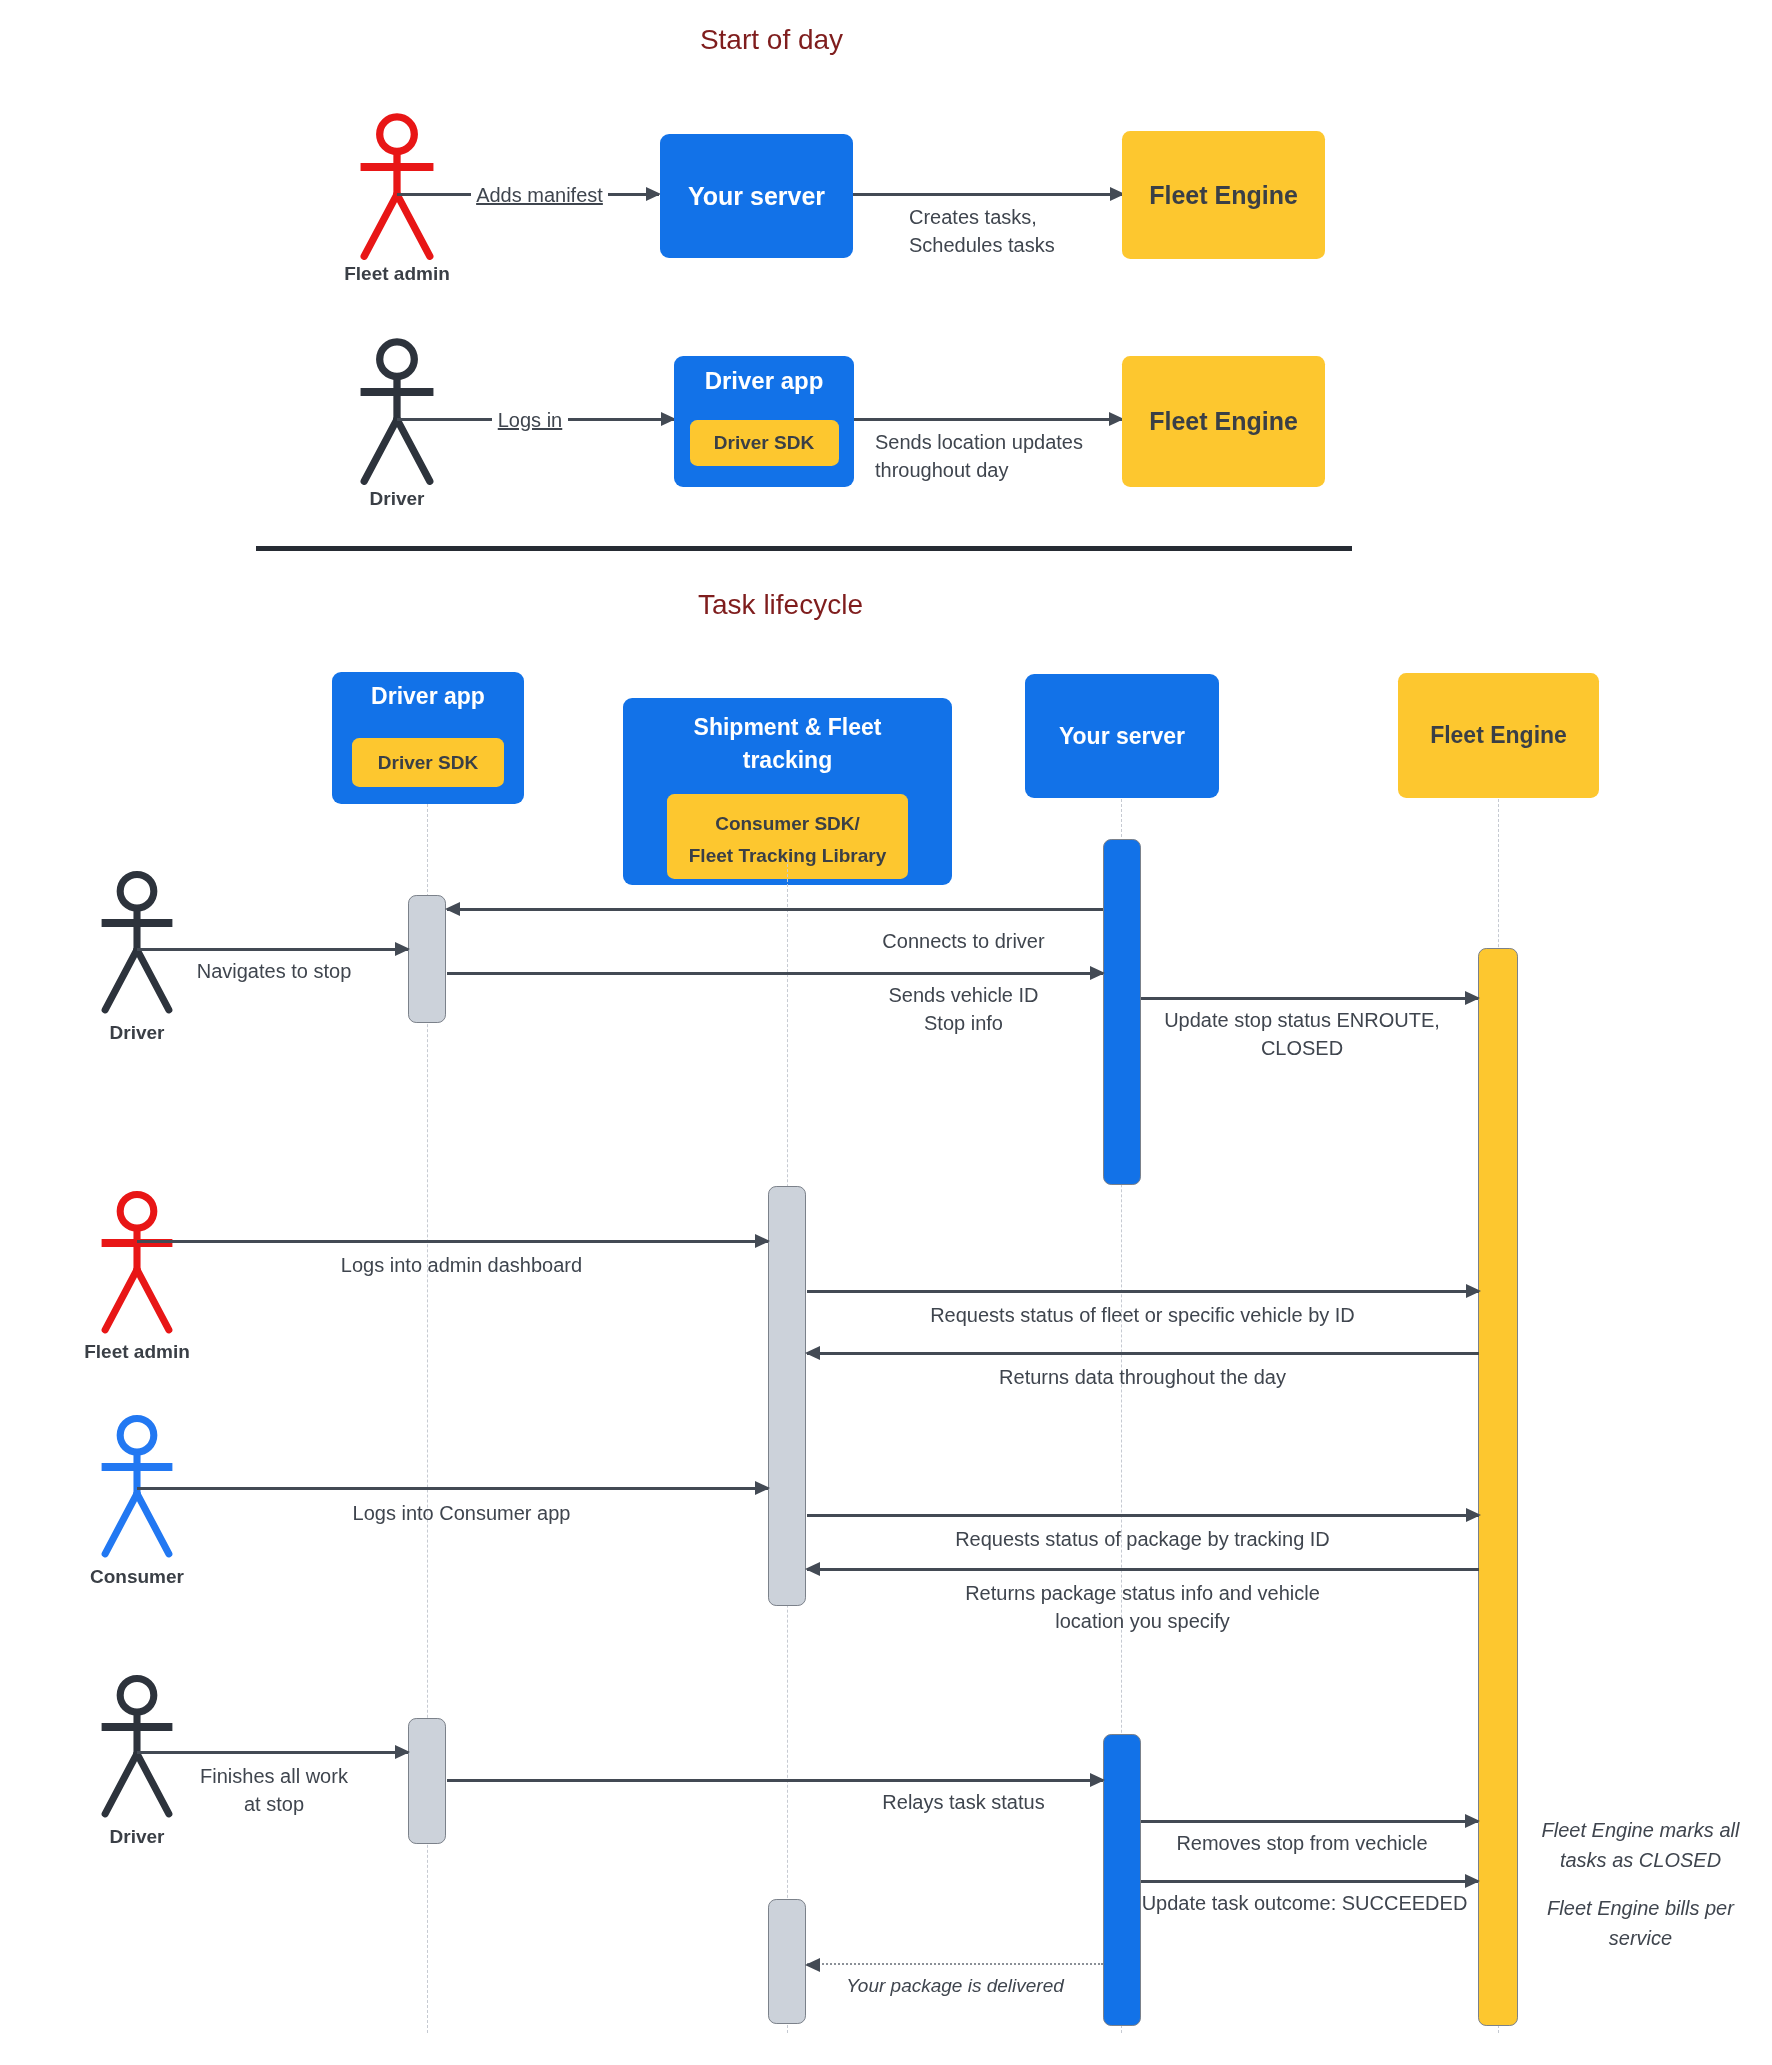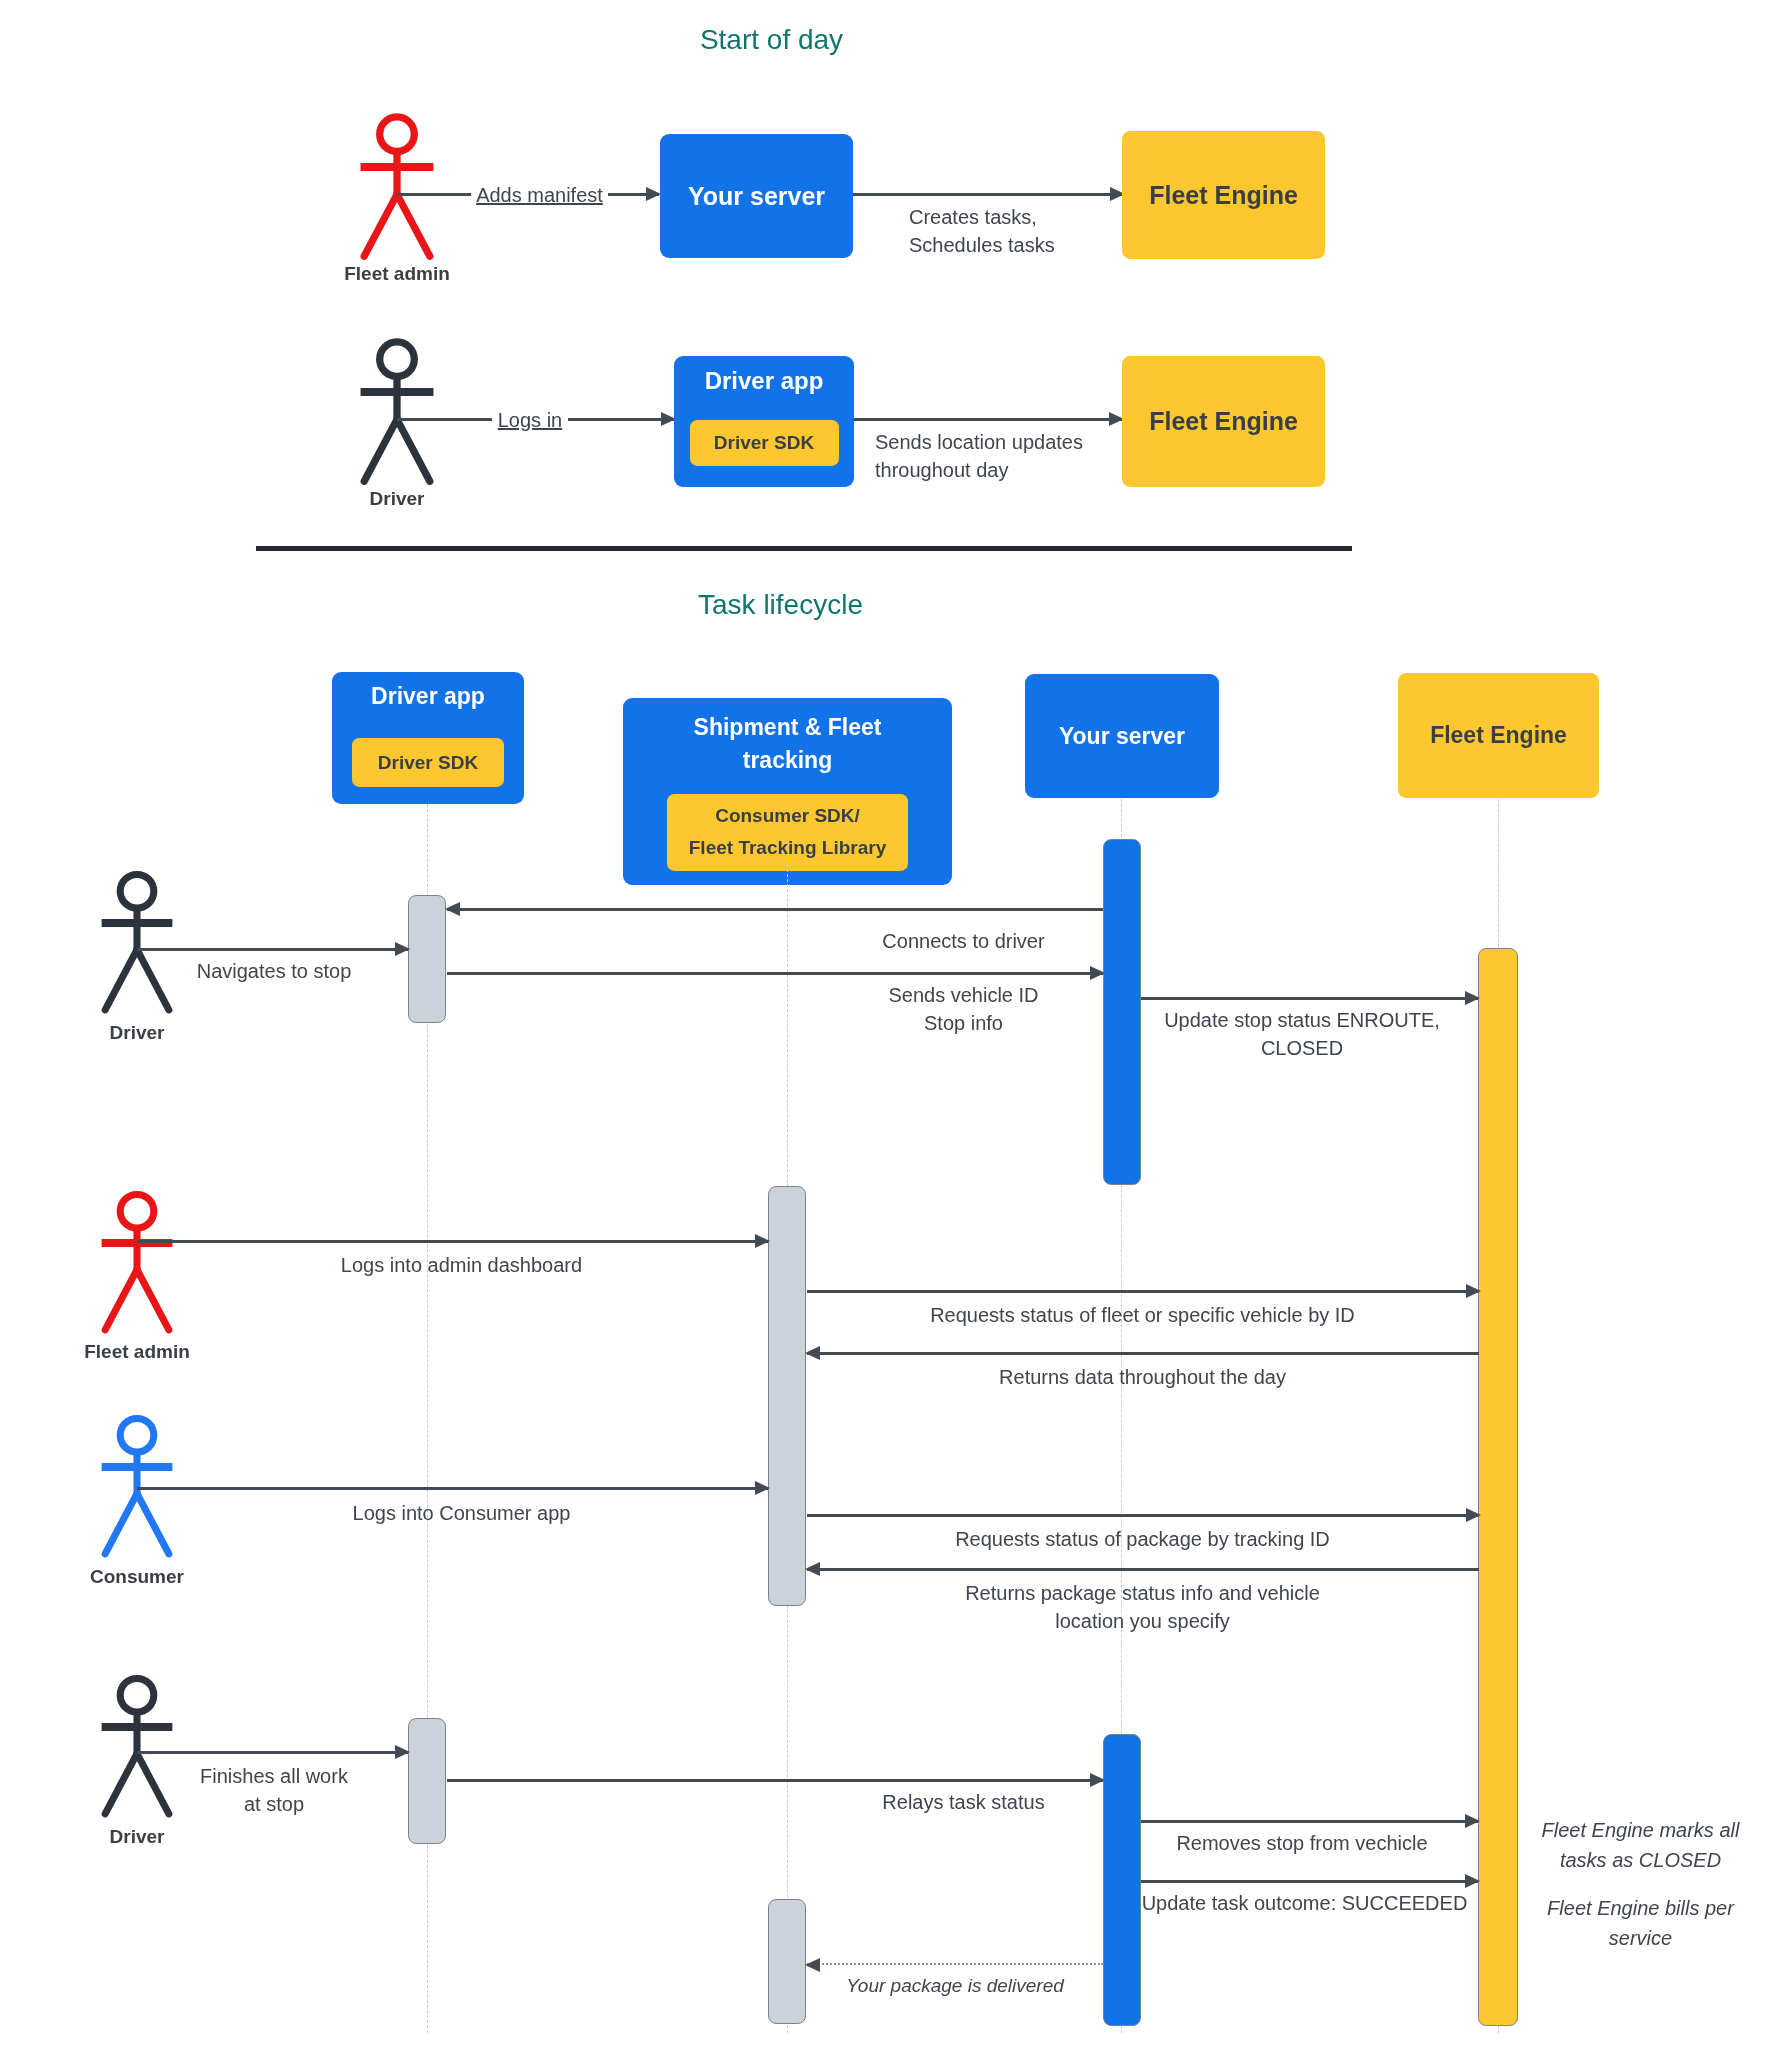--- a/index.html
+++ b/index.html
@@ -1,19 +1,19 @@
 <!DOCTYPE html>
 <html style="font-size:14.6px"><head>
 <meta charset="utf-8">
 <style>
   html,body{margin:0;padding:0;background:#ffffff;}
   #canvas{position:relative;width:1773px;height:2065px;background:#ffffff;overflow:hidden;
           font-family:"Liberation Sans", sans-serif;}
   .abs{position:absolute;}
-  .sec-title{font-size:28px;font-weight:500;color:#0f766e;text-align:center;}
+  .sec-title{font-size:28px;font-weight:500;color:#7f1d1d;text-align:center;}
   
   .box-blue{background:#1272e8;border-radius:9.1px;color:#ffffff;font-weight:bold;text-align:center;}
   .box-yellow{background:#fdc72f;border-radius:8.2px;color:#3a3f46;font-weight:bold;text-align:center;}
   .chip{background:#fdc72f;border-radius:7.3px;color:#3a3f46;font-weight:bold;text-align:center;position:absolute;}
   
   .lifeline{border-left:1.8px dashed #c6cad2;width:0;}
   .bar{border:1.8px solid #7b818a;border-radius:8.2px;box-sizing:border-box;}
   .bar-gray{background:#ccd2da;}
   .bar-blue{background:#1272e8;}
   .bar-yellow{background:#fdc72f;}
@@ -98,21 +98,21 @@
   <div class="abs box-blue" style="left:332px;top:672px;width:192px;height:132px;font-size:23px;">
     <div style="padding-top:11px;">Driver app</div>
     <div class="chip" style="left:20px;top:66px;width:152px;height:49px;line-height:49px;font-size:19px;">Driver SDK</div>
   </div>
 
   <div class="abs box-blue" style="left:623px;top:672px;width:329px;height:187px;font-size:23px;margin-top:26px;">
     <div style="padding-top:12.8px;line-height:33px;">
       <span>Shipment &amp; Fleet</span><br>
       <span>tracking</span>
     </div>
-    <div class="chip" style="left:44px;top:96px;width:241px;height:77px;font-size:19px;line-height:32px;padding-top:0;">
+    <div class="chip" style="left:44px;top:96px;width:241px;height:77px;font-size:19px;line-height:32px;padding-top:8px;">
       <div style="padding-top:6.4px;">
         <span>Consumer SDK/</span><br>
         <span>Fleet Tracking Library</span>
       </div>
     </div>
   </div>
 
   <div class="abs box-blue" style="left:1025px;top:674px;width:194px;height:124px;line-height:124px;font-size:23px;">Your server</div>
 
   <div class="abs box-yellow" style="left:1398px;top:673px;width:201px;height:125px;line-height:125px;font-size:23px;">Fleet Engine</div>

